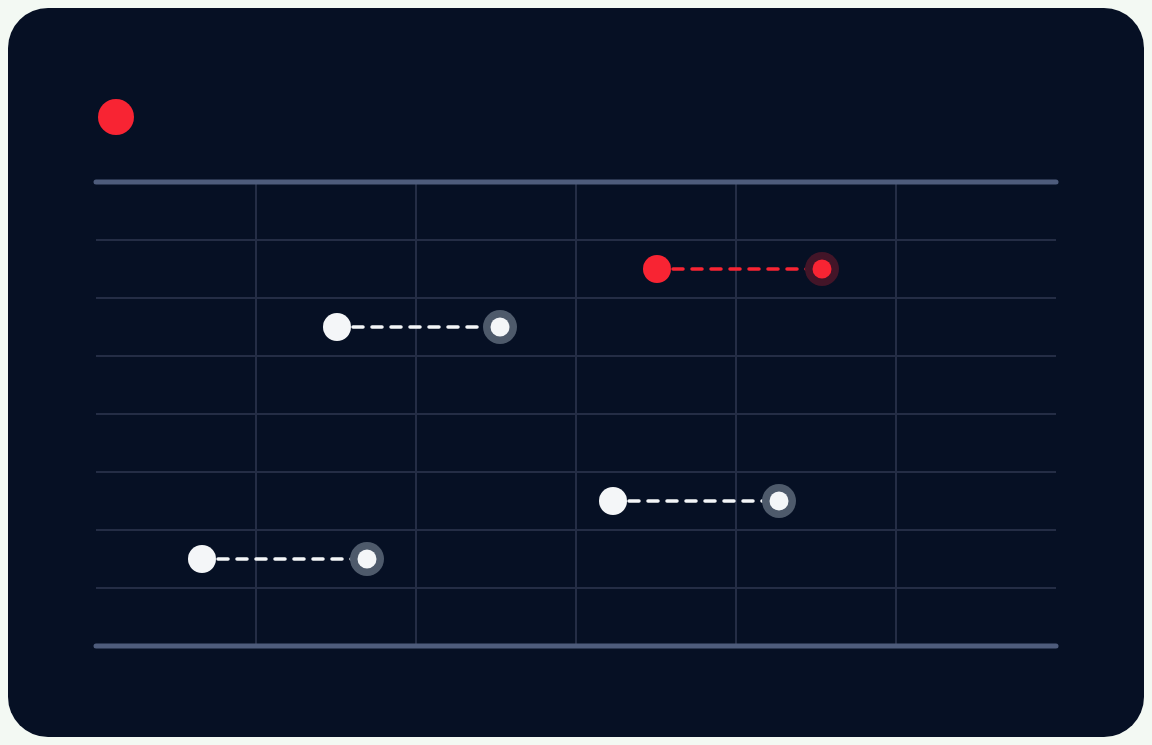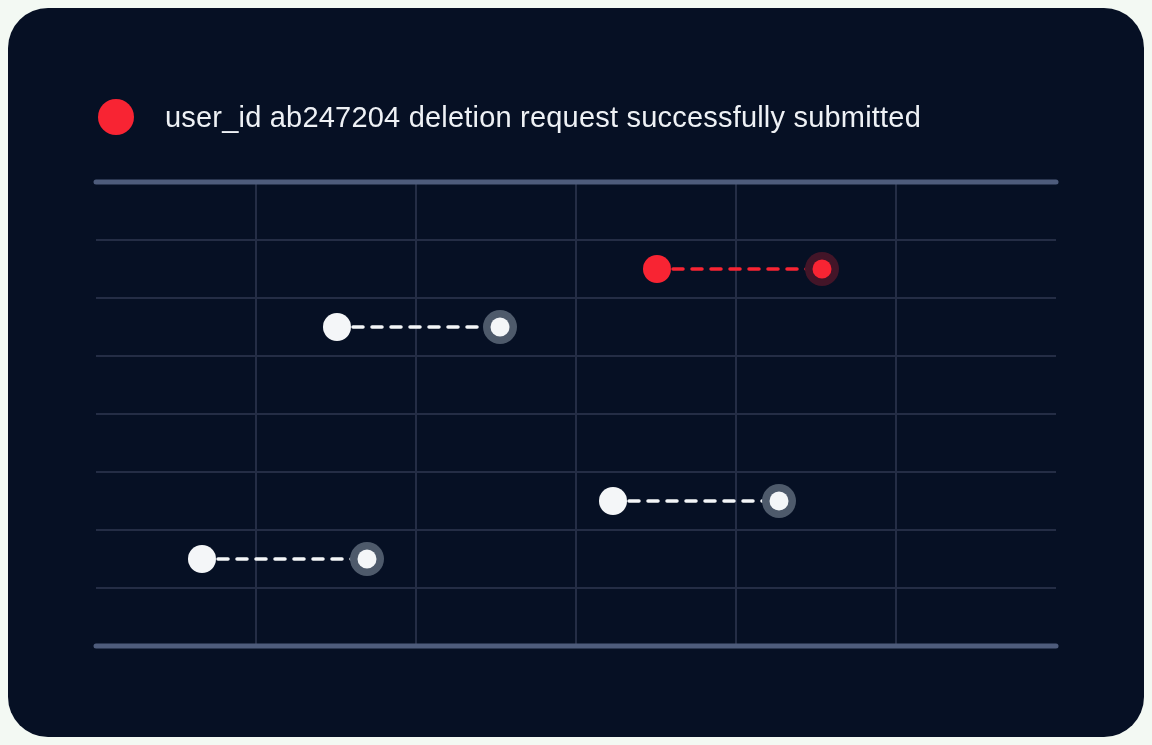--- a/index.html
+++ b/index.html
@@ -36,21 +36,20 @@
 </style>
 </head>
 <body style="background: rgb(243, 249, 243);">
 
 <div class="stage">
 
   <div class="panel" style="background: rgb(6, 16, 36); border-radius: 40px;"></div>
 
   <div class="legend-dot" style="background: rgb(248, 36, 51);"></div>
 
-  <div class="panel-title" style="color: rgb(238, 241, 245);">user_id ab247204 deletion request successfully submitted</div>
 
   <svg class="chart-svg" id="chart-svg" width="1152" height="745" viewBox="0 0 1152 745">
       <line x1="96" x2="1056" y1="240" y2="240" stroke="#242d45" stroke-width="2"></line>
       <line x1="96" x2="1056" y1="298" y2="298" stroke="#242d45" stroke-width="2"></line>
       <line x1="96" x2="1056" y1="356" y2="356" stroke="#242d45" stroke-width="2"></line>
       <line x1="96" x2="1056" y1="414" y2="414" stroke="#242d45" stroke-width="2"></line>
       <line x1="96" x2="1056" y1="472" y2="472" stroke="#242d45" stroke-width="2"></line>
       <line x1="96" x2="1056" y1="530" y2="530" stroke="#242d45" stroke-width="2"></line>
       <line x1="96" x2="1056" y1="588" y2="588" stroke="#242d45" stroke-width="2"></line>
       <line x1="256" x2="256" y1="182" y2="646" stroke="#242d45" stroke-width="2"></line>

